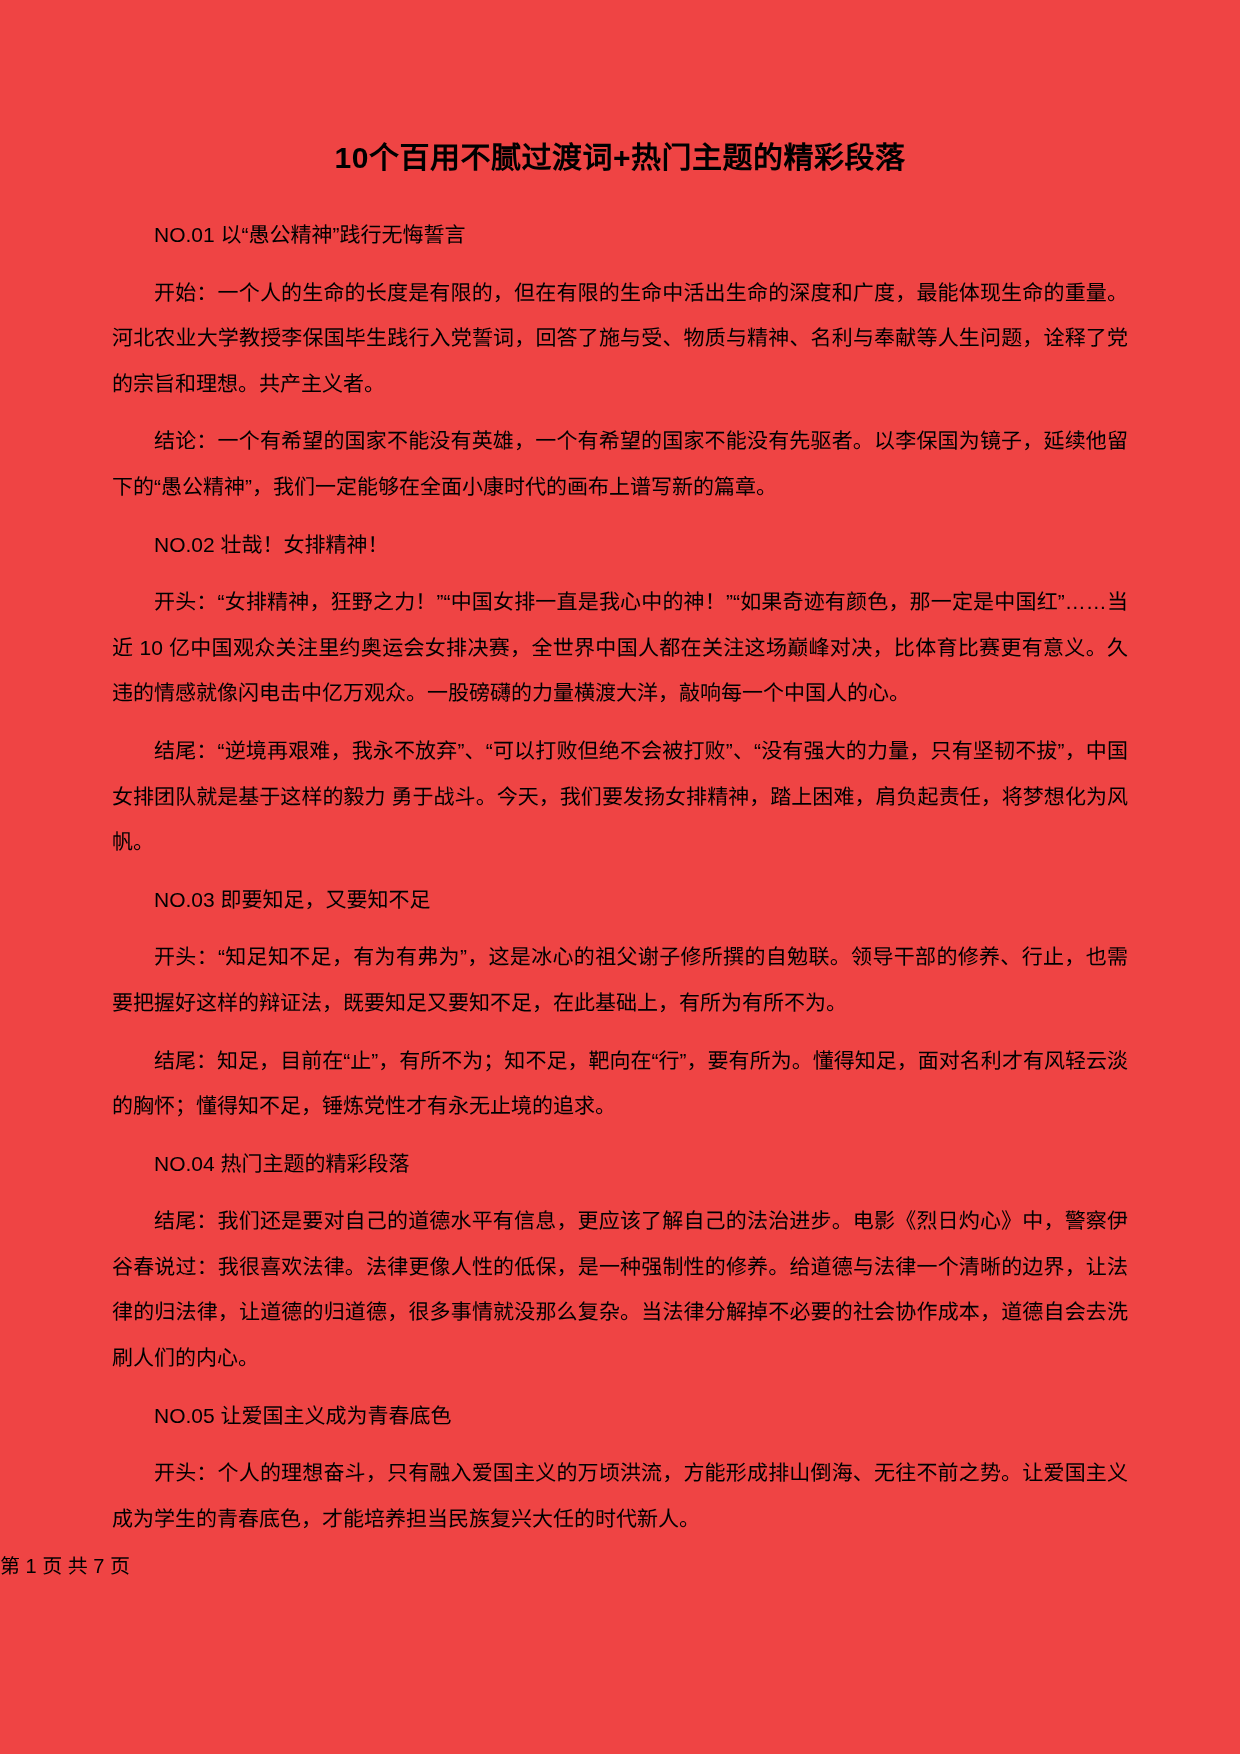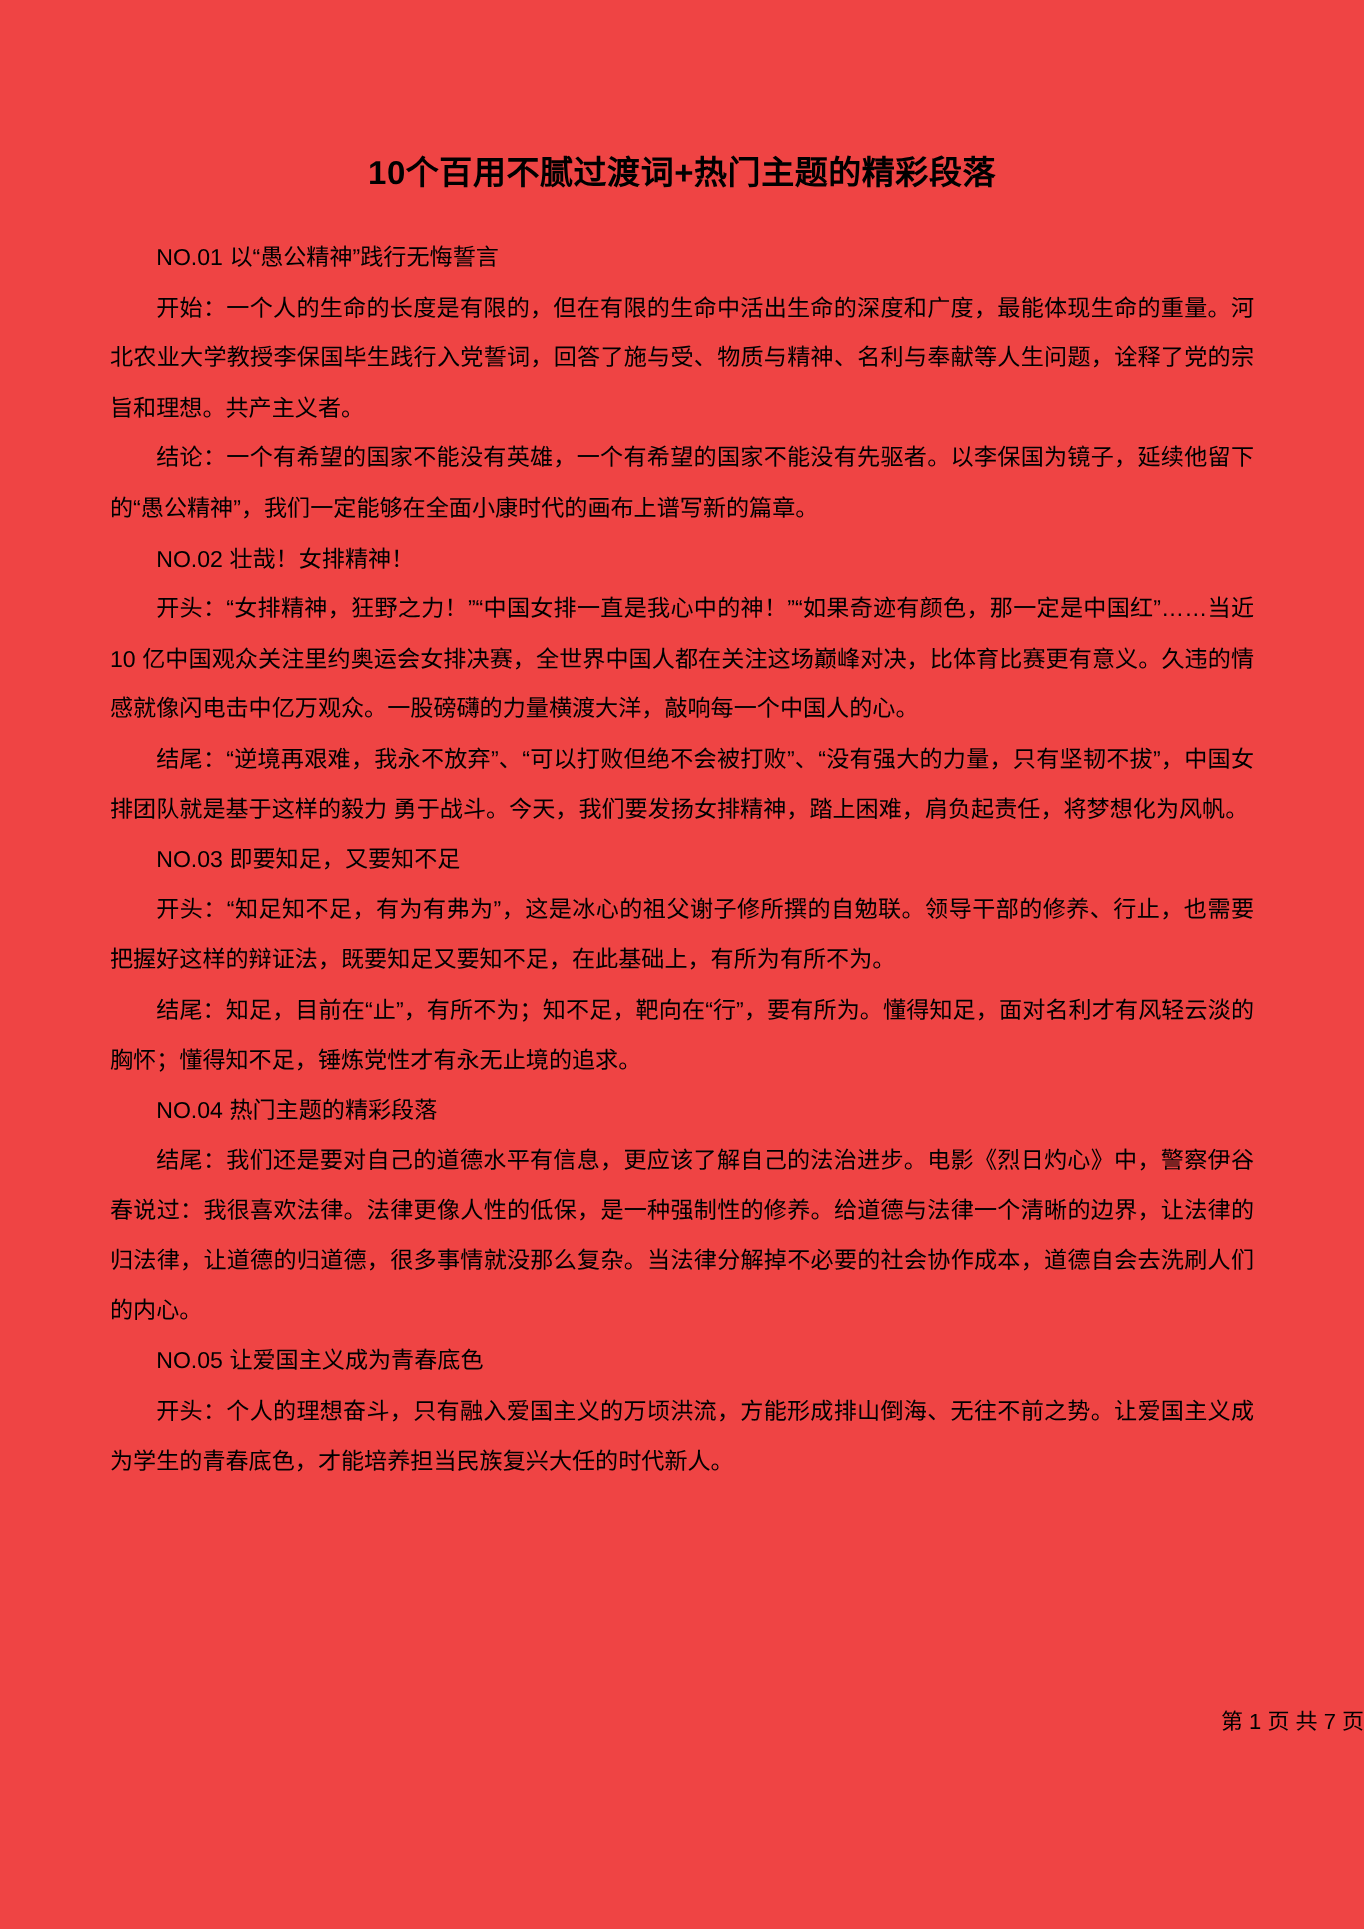--- a/index.html
+++ b/index.html
@@ -24,33 +24,33 @@
   }
   .title {
     margin: 0 0 34px 0;
     font-size: 30px;
     font-weight: 700;
     text-align: center;
     letter-spacing: 0.5px;
     line-height: 40px;
   }
   .content .para {
-    margin: 0;
+    margin: 12px;
     font-size: 21px;
     line-height: 45.6px;
     text-align: justify;
     text-indent: 2em;
     word-break: break-all;
   }
   .footer {
     position: absolute;
     top: 1552px;
     left: 0;
     width: 100%;
-    text-align: right;
+    text-align: left;
     font-size: 20px;
     line-height: 28px;
   }
 </style>
 </head>
 <body>
 
 <div class="page">
   <h1 class="title">10个百用不腻过渡词+热门主题的精彩段落</h1>
 

